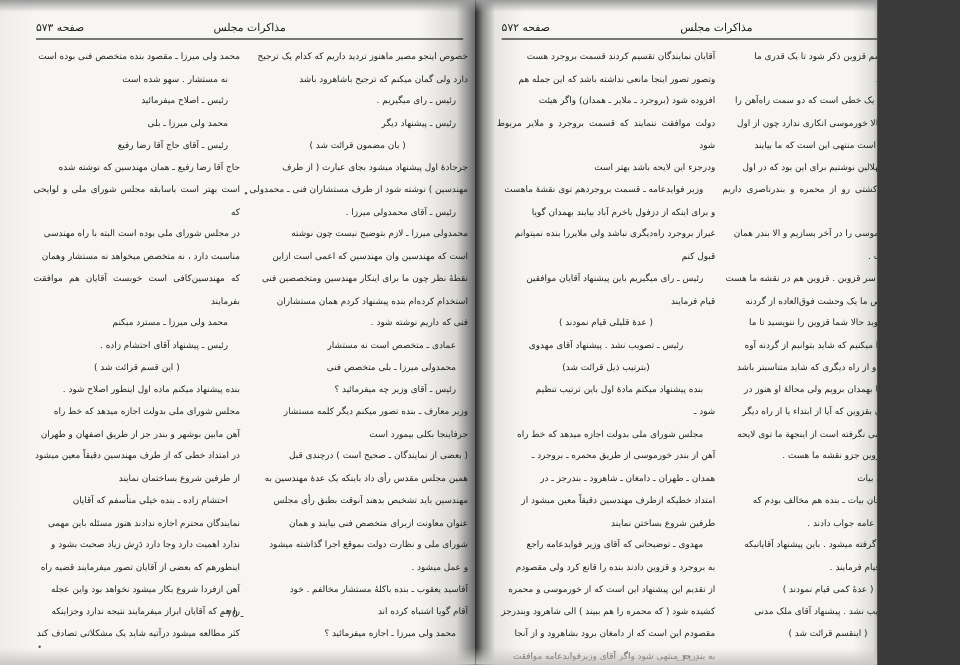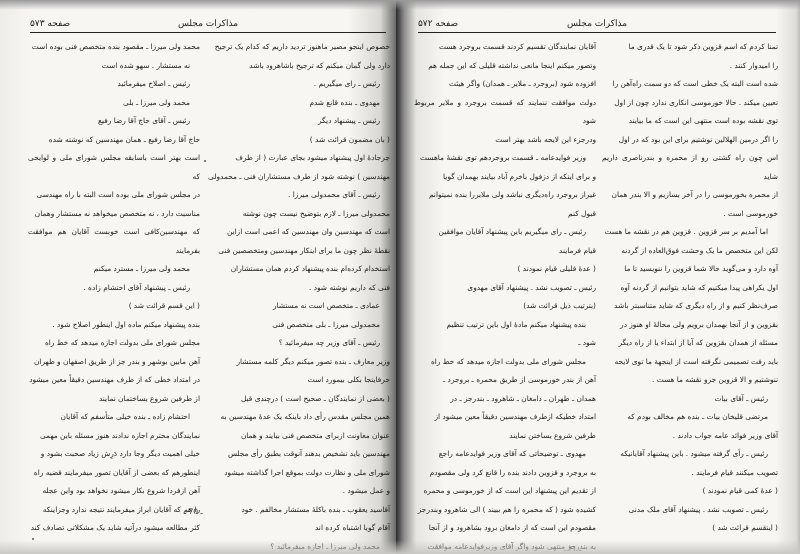--- a/index.html
+++ b/index.html
@@ -9,41 +9,41 @@
     font-family:"DejaVu Sans", sans-serif;
     position:relative;
   }
   .spread { position:absolute; left:0; top:0; width:800px; height:554px; display:flex; }
   .page {
     position:relative; height:554px; background:#f4f3ef; overflow:hidden;
     box-sizing:border-box;
     text-decoration:underline;
   }
   .page.left { width:396px; background:linear-gradient(to right,#eeede9 0%,#f7f6f2 8%,#f7f6f2 88%,#d9d8d4 96%,#6b6b6b 100%); }
-  .page.right { width:404px; background:linear-gradient(to right,#2a2a2a 0%,#8c8c8c 2%,#e6e5e1 5%,#f7f6f2 12%,#f7f6f2 94%,#dedcd8 99%,#bdbcb8 100%); }
+  .page.right { width:335px; background:linear-gradient(to right,#2a2a2a 0%,#8c8c8c 2%,#e6e5e1 5%,#f7f6f2 12%,#f7f6f2 94%,#dedcd8 99%,#bdbcb8 100%); }
   .topshade { position:absolute; left:0; right:0; top:0; height:10px; background:linear-gradient(#9a9a9a,rgba(247,246,242,0)); }
   .botshade { position:absolute; left:0; right:0; bottom:0; height:14px; background:linear-gradient(rgba(247,246,242,0),#c9c8c4); }
   .header {
     position:absolute; top:18px; height:14px;
     border-bottom:1.5px solid #222;
     font-family:"DejaVu Serif", serif; font-size:9px; color:#1a1a1a;
     direction:rtl;
   }
   .left .header { left:30px; width:356px; }
   .right .header { left:22px; width:358px; }
   .header .pgno { position:absolute; top:0; }
   .left .header .pgno { left:0; }
   .right .header .pgno { left:0; }
   .header .title { position:absolute; top:0; left:50%; transform:translateX(-50%); white-space:nowrap; }
   .col {
     position:absolute; top:38px; direction:rtl; text-align:justify;
     font-family:"DejaVu Sans", sans-serif; font-size:7.4px; line-height:18.5px; color:#1c1c1c;
   }
   .col p { margin:0; }
-  .col .c { }
+  .col .c { text-align:center; }
   .col .i { padding-right:10px; }
   .left .col.a { left:206px; width:184px; }
   .left .col.b { left:28px; width:172px; }
   .right .col.a { left:206px; width:176px; }
   .right .col.b { left:18px; width:182px; }
   .folio { position:absolute; font-family:"DejaVu Serif", serif; font-size:7.5px; color:#1a1a1a; }
   .left .folio { left:184px; top:507px; }
   .right .folio { left:168px; top:512px;margin-top:32px; }
   .speck { position:absolute; width:2px; height:2px; background:#555; border-radius:1px; }
 </style>
@@ -55,40 +55,39 @@
   <div class="page left">
     <div class="topshade"></div>
     <div class="header">
       <span class="pgno">صفحه ۵۷۳</span>
       <span class="title">مذاکرات مجلس</span>
     </div>
     <div class="col a">
         <p>خصوص اینجو مصیر ماهنوز تردید داریم که کدام یک ترجیح</p>
         <p>دارد ولی گمان میکنم که ترجیح باشاهرود باشد</p>
         <p class="i">رئیس ـ رای میگیریم .</p>
-        <p class="i">مهدوی ـ بنده قانع شدم</p>
         <p class="i">رئیس ـ پیشنهاد دیگر</p>
         <p class="c">( بان مضمون قرائت شد )</p>
         <p>جرجادهٔ اول پیشنهاد میشود بجای عبارت ( از طرف</p>
         <p>مهندسین ) نوشته شود از طرف مستشاران فنی ـ محمدولی</p>
         <p class="i">رئیس ـ آقای محمدولی میرزا .</p>
         <p>محمدولی میرزا ـ لازم بتوضیح نیست چون نوشته</p>
         <p>است که مهندسین وان مهندسین که اعمی است ازاین</p>
         <p>نقطهٔ نظر چون ما برای اینکار مهندسین ومتخصصین فنی</p>
         <p>استخدام کرده‌ام بنده پیشنهاد کردم همان مستشاران</p>
         <p>فنی که داریم نوشته شود .</p>
         <p class="i">عمادی ـ متخصص است نه مستشار</p>
         <p class="i">محمدولی میرزا ـ بلی متخصص فنی</p>
         <p class="i">رئیس ـ آقای وزیر چه میفرمائید ؟</p>
         <p>وزیر معارف ـ بنده تصور میکنم دیگر کلمه مستشار</p>
         <p>حرفاینجا بکلی بیمورد است</p>
         <p>( بعضی از نمایندگان ـ صحیح است ) درچندی قبل</p>
         <p>همین مجلس مقدس رأی داد باینکه یک عدهٔ مهندسین به</p>
+        <p>مهندسین باید تشخیص بدهند آنوقت بطبق رأی مجلس</p>
         <p>عنوان معاونت ازبرای متخصص فنی بیایند و همان</p>
-        <p>مهندسین باید تشخیص بدهند آنوقت بطبق رأی مجلس</p>
         <p>شورای ملی و نظارت دولت بموقع اجرا گذاشته میشود</p>
         <p>و عمل میشود .</p>
         <p>آقاسید یعقوب ـ بنده باکلهٔ مستشار مخالفم . خود</p>
         <p>آقام گویا اشتباه کرده اند</p>
         <p class="i">محمد ولی میرزا ـ اجازه میفرمائید ؟</p>
       </div>
     <div class="col b">
         <p>محمد ولی میرزا ـ مقصود بنده متخصص فنی بوده است</p>
         <p class="i">نه مستشار . سهو شده است</p>
         <p class="i">رئیس ـ اصلاح میفرمائید</p>
@@ -102,21 +101,21 @@
         <p class="i">محمد ولی میرزا ـ مسترد میکنم</p>
         <p class="i">رئیس ـ پیشنهاد آقای احتشام زاده .</p>
         <p class="c">( این قسم قرائت شد )</p>
         <p>بنده پیشنهاد میکنم ماده اول اینطور اصلاح شود .</p>
         <p>مجلس شورای ملی بدولت اجازه میدهد که خط راه</p>
         <p>آهن مابین بوشهر و بندر جز از طریق اصفهان و طهران</p>
         <p>در امتداد خطی که از طرف مهندسین دقیقاً معین میشود</p>
         <p>از طرفین شروع بساختمان نمایند</p>
         <p class="i">احتشام زاده ـ بنده خیلی متأسفم که آقایان</p>
         <p>نمایندگان محترم اجازه ندادند هنوز مسئله باین مهمی</p>
-        <p>خیلی اهمیت دیگر وجا دارد دَرِش زیاد صحبت بشود و</p>
+        <p>ندارد اهمیت دارد وجا دارد دَرِش زیاد صحبت بشود و</p>
         <p>اینطورهم که بعضی از آقایان تصور میفرمایند قضیه راه</p>
         <p>آهن ازفردا شروع بکار میشود نخواهد بود واین عجله</p>
         <p>را هم که آقایان ابراز میفرمایند نتیجه ندارد وجزاینکه</p>
         <p>کثر مطالعه میشود درآتیه شاید یک مشکلاتی تصادف کند</p>
       </div>
     <div class="folio">ـ 70 ـ</div>
     <div class="speck" style="left:32px;top:538px"></div>
     <div class="speck" style="left:204px;top:160px"></div>
     <div class="botshade"></div>
   </div>
@@ -150,21 +149,21 @@
         <p class="i">مرتضی قلیخان بیات ـ بنده هم مخالف بودم که</p>
         <p>آقای وزیر فوائد عامه جواب دادند .</p>
         <p class="i">رئیس ـ رأی گرفته میشود . باین پیشنهاد آقایانیکه</p>
         <p>تصویب میکنند قیام فرمایند .</p>
         <p class="c">( عدهٔ کمی قیام نمودند )</p>
         <p class="i">رئیس ـ تصویب نشد . پیشنهاد آقای ملک مدنی</p>
         <p class="c">( اینقسم قرائت شد )</p>
       </div>
     <div class="col b">
         <p>آقایان نمایندگان تقسیم کردند قسمت بروجرد هست</p>
-        <p>وتصور میکنم اینجا مانعی نداشته قلیلی که این جمله هم</p>
+        <p>وتصور تصور اینجا مانعی نداشته باشد که این جمله هم</p>
         <p>افزوده شود (بروجرد ـ ملایر ـ همدان) واگر هیئت</p>
         <p>دولت موافقت ننمایند که قسمت بروجرد و ملایر مربوط شود</p>
         <p>ودرجزء این لایحه باشد بهتر است</p>
         <p class="i">وزیر فوایدعامه ـ قسمت بروجردهم توی نقشهٔ ماهست</p>
         <p>و برای اینکه از دزفول باخرم آباد بیایند بهمدان گویا</p>
         <p>غیراز بروجرد راه‌دیگری نباشد ولی ملایررا بنده نمیتوانم</p>
         <p>قبول کنم</p>
         <p class="i">رئیس ـ رای میگیریم باین پیشنهاد آقایان موافقین</p>
         <p>قیام فرمایند</p>
         <p class="c">( عدهٔ قلیلی قیام نمودند )</p>

